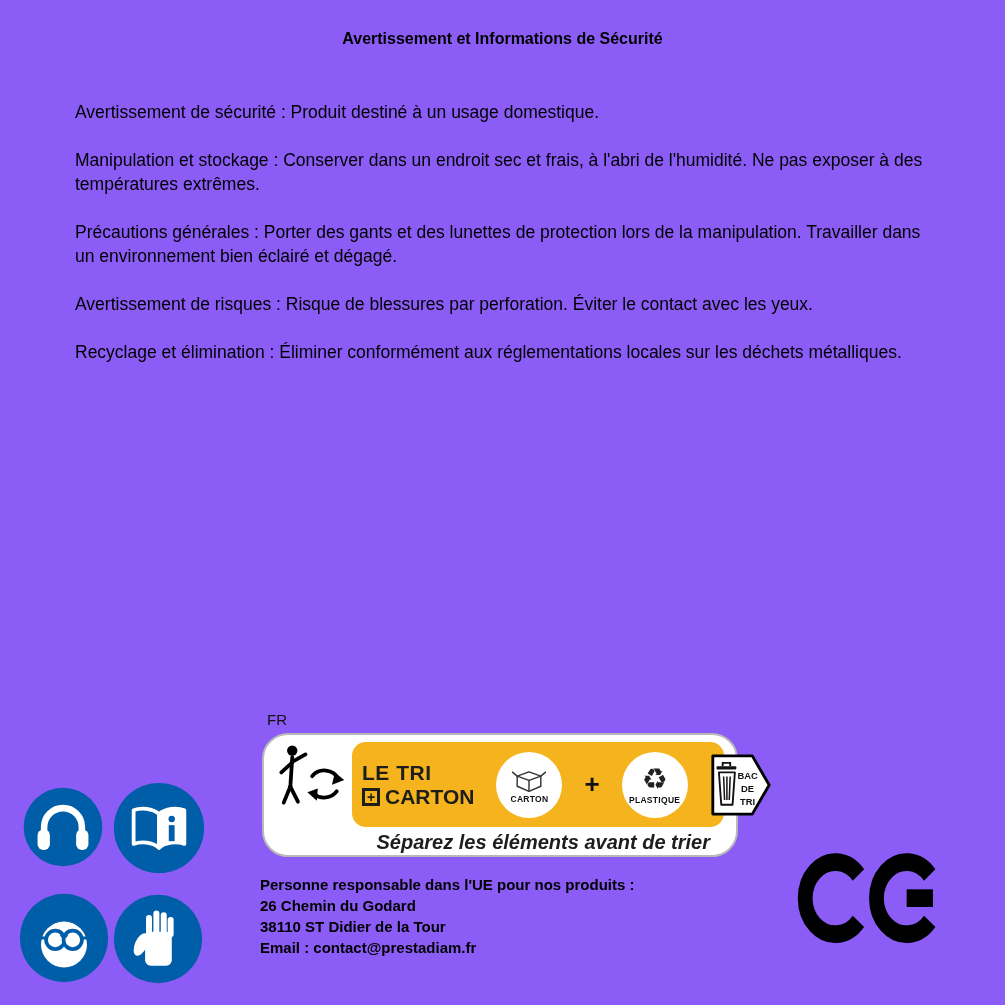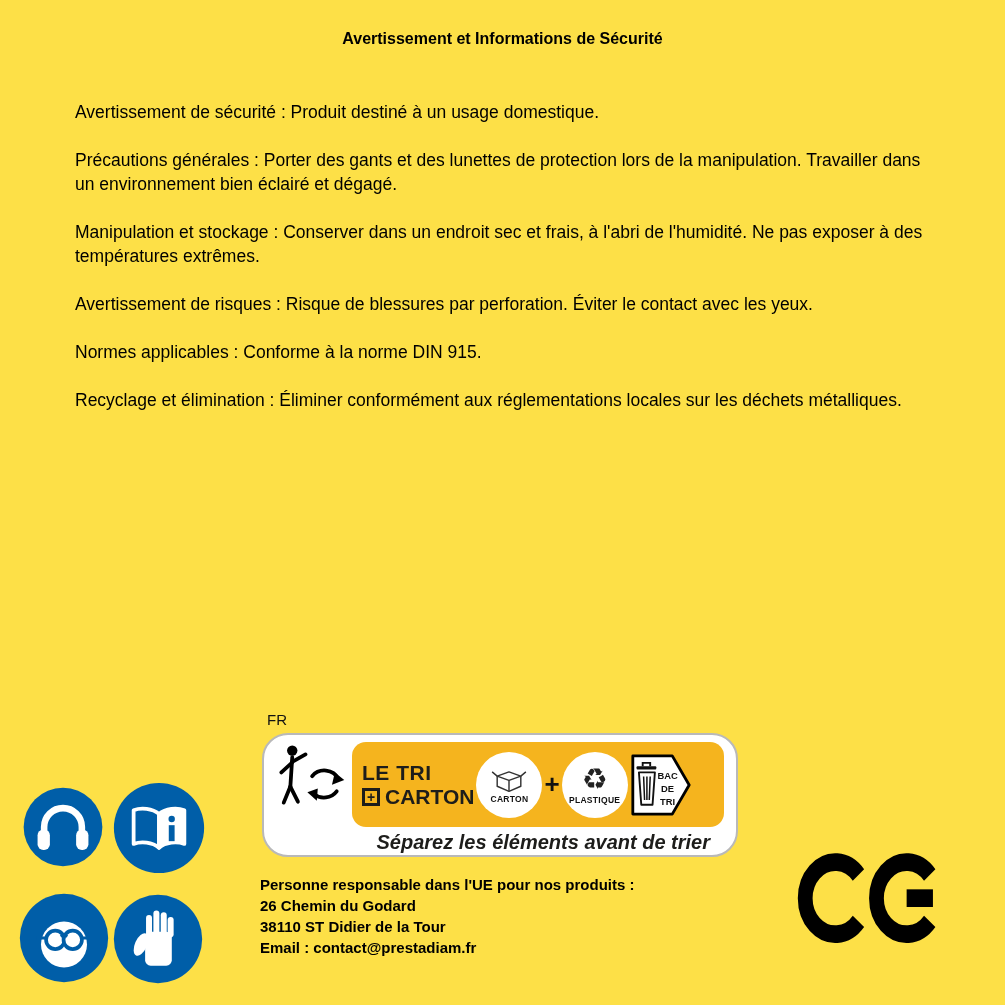--- a/index.html
+++ b/index.html
@@ -1,18 +1,18 @@
 <!DOCTYPE html>
 <html><head>
 <meta charset="utf-8">
 <style>
   * { margin:0; padding:0; box-sizing:border-box; }
   html,body { background:#ffffff; }
   .page {
-    position:relative; width:1005px; height:1005px; background:#fde047;
+    position:relative; width:1005px; height:1005px; background:#8b5cf6;
     font-family:"Liberation Sans", sans-serif; color:#000; overflow:hidden;
   }
   .title {
     position:absolute; top:30px; left:0; width:100%;
     text-align:center; font-size:16px; font-weight:bold;
   }
   .content {
     position:absolute; left:75px; top:84px; width:862px;
     font-size:17.5px; line-height:24px;
   }
@@ -29,21 +29,21 @@
     font-size:15px; font-weight:normal; color:#111;
   }
   .tri-frame {
     position:absolute; left:262px; top:733px; width:476px; height:124px;
     background:#fff; border:2px solid #b9b9b9; border-radius:26px;
   }
   .triman { position:absolute; left:15px; top:6px; width:70px; height:76px; }
   .panel {
     position:absolute; left:88px; top:7px; width:372px; height:85px;
     background:#F5B41E; border-radius:14px;
-    display:flex; align-items:center; gap:2px; padding:0 10px;
+    display:flex; align-items:center; gap:22px; padding:0 10px;
   }
   .letri { color:#1d1d1b; flex-shrink:0; }
   .letri .l1 { font-size:21px; font-weight:800; letter-spacing:.5px; }
   .letri .l2 { display:flex; align-items:center; gap:5px; font-size:21px; font-weight:800; }
   .plusbox {
     width:18px; height:18px; border:3px solid #1d1d1b;
     display:flex; align-items:center; justify-content:center;
     font-size:14px; font-weight:900; line-height:1;
   }
   .mat-circle {
@@ -72,24 +72,23 @@
 </style>
 </head>
 <body>
 
 <div class="page">
 
   <div class="title">Avertissement et Informations de Sécurité</div>
 
   <div class="content">
     <p>Avertissement de sécurité : Produit destiné à un usage domestique.</p>
+    <p>Manipulation et stockage : Conserver dans un endroit sec et frais, à l'abri de l'humidité. Ne pas exposer à des températures extrêmes.</p>
     <p>Précautions générales : Porter des gants et des lunettes de protection lors de la manipulation. Travailler dans un environnement bien éclairé et dégagé.</p>
-    <p>Manipulation et stockage : Conserver dans un endroit sec et frais, à l'abri de l'humidité. Ne pas exposer à des températures extrêmes.</p>
     <p>Avertissement de risques : Risque de blessures par perforation. Éviter le contact avec les yeux.</p>
-    <p>Normes applicables : Conforme à la norme DIN 915.</p>
     <p>Recyclage et élimination : Éliminer conformément aux réglementations locales sur les déchets métalliques.</p>
   </div>
 
   <svg class="micon m1" viewBox="0 0 100 100">
     <circle cx="50" cy="50" r="48" fill="#005EA8"></circle>
     <path d="M27 62 V50 a23 23 0 0 1 46 0 V62" fill="none" stroke="#fff" stroke-width="8"></path>
     <rect x="19" y="53" width="15" height="25" rx="7" fill="#fff"></rect>
     <rect x="66" y="53" width="15" height="25" rx="7" fill="#fff"></rect>
   </svg>
 

